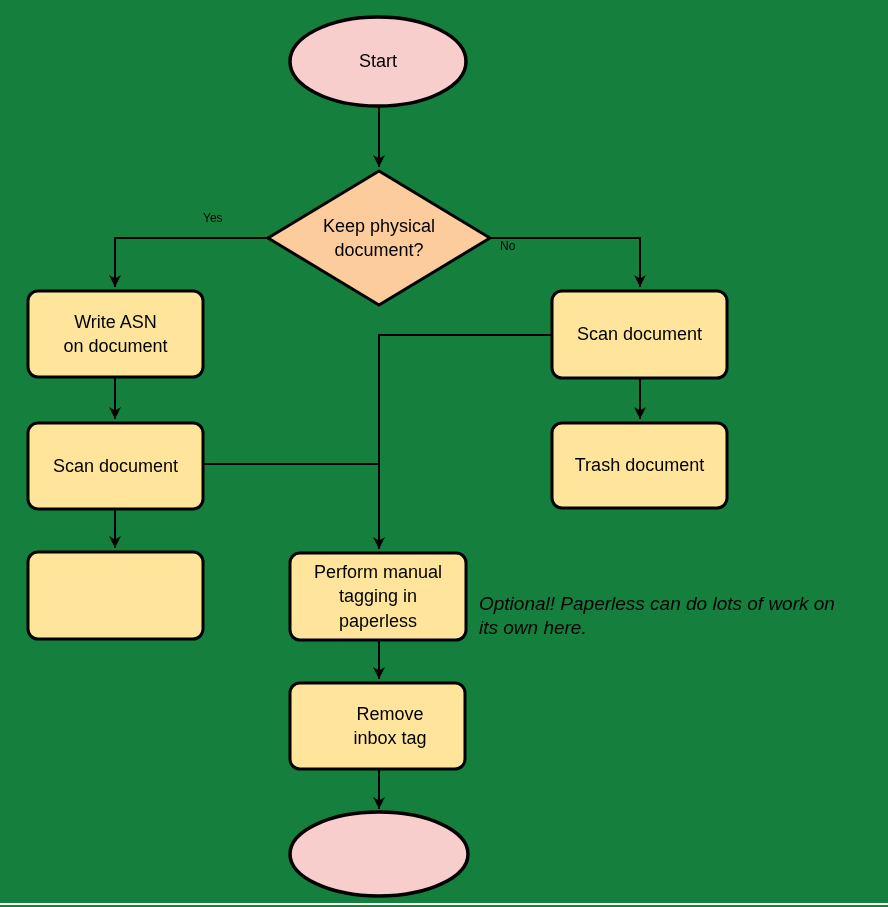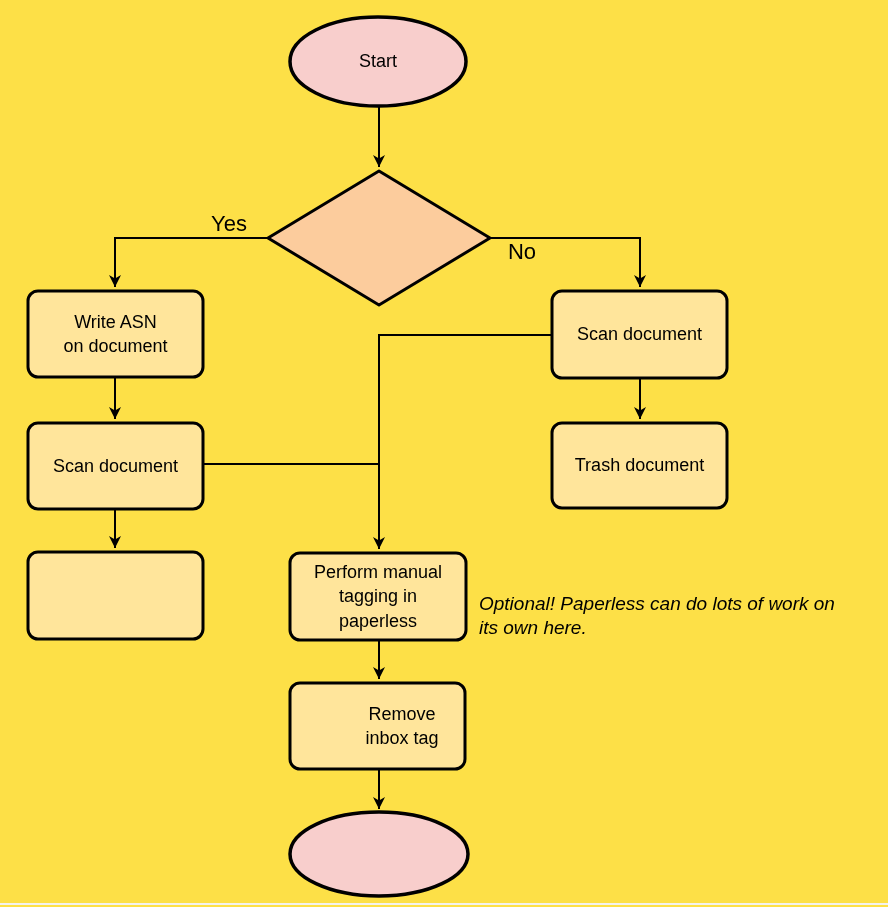--- a/index.html
+++ b/index.html
@@ -4,21 +4,21 @@
 <style>
   html, body {
     margin: 0;
     padding: 0;
     background: #ffffff;
   }
   .canvas {
     position: relative;
     width: 888px;
     height: 907px;
-    background: #fde047;
+    background: #15803d;
     font-family: "Liberation Sans", sans-serif;
     color: #000000;
     overflow: hidden;
   }
   .edges-layer {
     position: absolute;
     left: 0; top: 0;
   }
   .node-label {
     position: absolute;
@@ -26,22 +26,22 @@
     align-items: center;
     justify-content: center;
     text-align: center;
     font-size: 18px;
     line-height: 1.35;
     white-space: pre-line;
     pointer-events: none;
   }
   .edge-label {
     position: absolute;
-    font-size: 22px;
-    text-align: center;
+    font-size: 12px;
+    text-align: left;
   }
   .annotation {
     position: absolute;
     left: 479px;
     top: 592px;
     width: 420px;
     font-size: 19px;
     line-height: 1.25;
     font-style: italic;
     white-space: pre-line;
@@ -96,36 +96,38 @@
 
     <rect x="290" y="553" width="176" height="87" rx="10" stroke="#000000" stroke-width="3" fill="#FFE59B"></rect>
 
     <rect x="290" y="683" width="175" height="86" rx="10" stroke="#000000" stroke-width="3" fill="#FFE59B"></rect>
 
     <ellipse cx="379" cy="854" rx="89" ry="42" stroke="#000000" stroke-width="3.5" fill="#F8CECC"></ellipse>
   </svg>
 
   <div class="node-label" style="left:290px; top:17px; width:176px; height:89px;">Start</div>
 
+  <div class="node-label" style="left:268px; top:171px; width:222px; height:134px;">Keep physical
+document?</div>
 
   <div class="node-label" style="left:28px; top:291px; width:175px; height:86px;">Write ASN
 on document</div>
 
   <div class="node-label" style="left:28px; top:423px; width:175px; height:86px;">Scan document</div>
 
 
   <div class="node-label" style="left:552px; top:291px; width:175px; height:87px;">Scan document</div>
 
   <div class="node-label" style="left:552px; top:423px; width:175px; height:85px;">Trash document</div>
 
   <div class="node-label" style="left:290px; top:553px; width:176px; height:87px;">Perform manual
 tagging in
 paperless</div>
 
-  <div class="node-label" style="left:272px; top:683px; width:194px; height:86px;padding-left:33px;">Remove
+  <div class="node-label" style="left:293px; top:683px; width:194px; height:86px;">Remove
 inbox tag</div>
 
 
   <div class="edge-label" style="left:203px; top:211px; width:52px;">Yes</div>
 
   <div class="edge-label" style="left:500px; top:211px; width:44px;margin-top:28px;">No</div>
 
   <div class="annotation">Optional! Paperless can do lots of work on
 its own here.</div>
 

